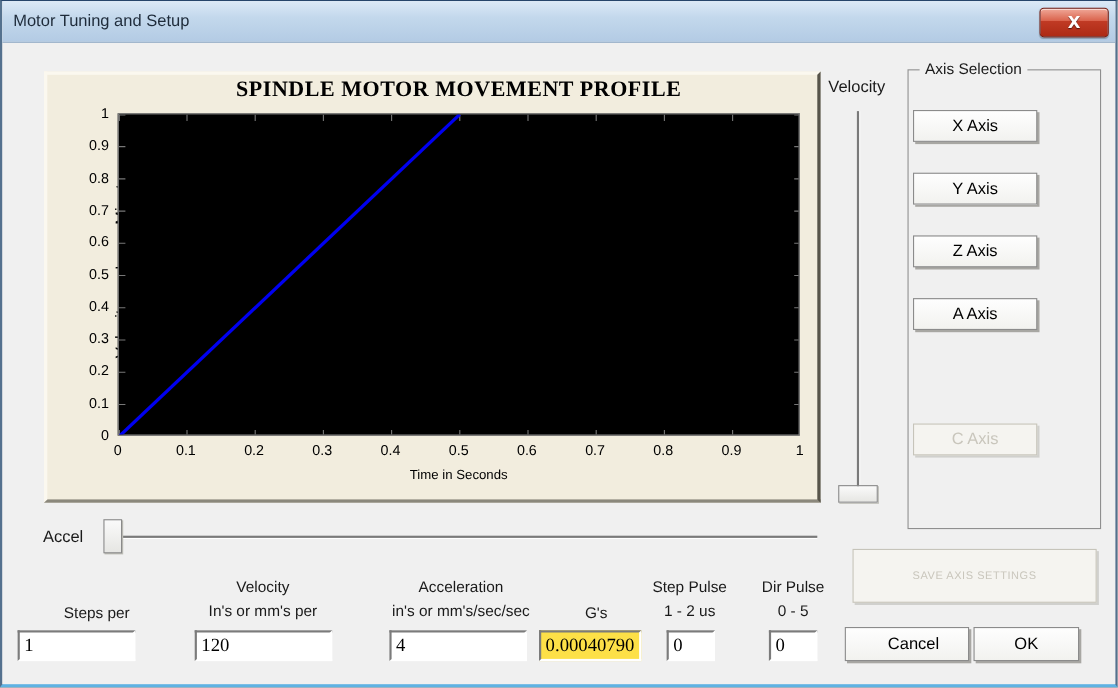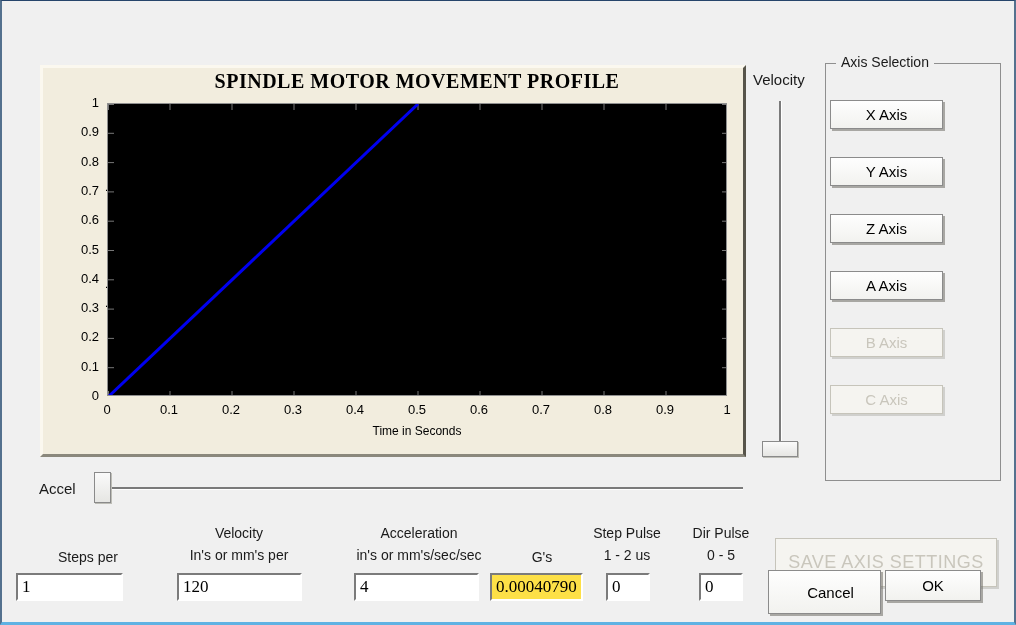--- a/index.html
+++ b/index.html
@@ -101,39 +101,45 @@
     font-family:"Liberation Sans",sans-serif;
     font-size:15px;color:#000;cursor:pointer;padding:0;
   }
   .btn.disabled{
     color:#c9c6bc;border-color:#c6c4ba;
     background:#f5f4f0;
     box-shadow:2px 2px 0 rgba(150,148,140,.35);
     cursor:default;
   }
   .axis-btn{left:828px;width:113px;height:29px;}
-  .btn-save{left:773px;top:498px;width:222px;height:49px;font-size:18px;letter-spacing:.5px;margin-top:39px;}
-  .btn-cancel{left:766px;top:569px;width:113px;height:44px;padding-left:12px;}
+  .btn-save{left:773px;top:498px;width:222px;height:49px;font-size:10px;letter-spacing:.5px;}
+  .btn-cancel{left:766px;top:569px;width:113px;height:31px;padding-left:12px;}
   .btn-ok{left:883px;top:569px;width:96px;height:31px;}
   
   .fld-label{position:absolute;font-size:14px;color:#1a1a1a;text-align:center;}
   .fld{
     position:absolute;top:572px;height:28px;
     border:2px solid;border-color:#7b7b7b #ffffff #ffffff #7b7b7b;
     background:#fff;
     font-family:"Liberation Serif","DejaVu Serif",serif;
     font-size:17px;color:#000;padding:0 0 0 4px;overflow:hidden;white-space:nowrap;
   }
   .fld.readonly{background:#fde047;}
 </style>
 </head>
 <body>
 
 <div class="dialog">
 
+  <div class="titlebar">
+    <span class="title">Motor Tuning and Setup</span>
+    <div class="close-btn">
+      <span>X</span>
+    </div>
+  </div>
 
   <div class="chart-panel" id="chart-panel">
     <div class="chart-title">SPINDLE MOTOR MOVEMENT PROFILE</div>
     <div class="y-axis-label">Velocity mm's per Minute</div>
     <svg class="plot-svg" id="plot-svg" width="620" height="293">
         <line x1="0.5" y1="0" x2="0.5" y2="6" stroke="#777" stroke-width="1"></line>
         <line x1="0.5" y1="287" x2="0.5" y2="293" stroke="#777" stroke-width="1"></line>
         <line x1="62" y1="0" x2="62" y2="6" stroke="#777" stroke-width="1"></line>
         <line x1="62" y1="287" x2="62" y2="293" stroke="#777" stroke-width="1"></line>
         <line x1="124" y1="0" x2="124" y2="6" stroke="#777" stroke-width="1"></line>
@@ -208,21 +214,20 @@
   <div class="vthumb"></div>
 
   <div class="groupbox">
     <span class="groupbox-label">Axis Selection</span>
   </div>
 
   <button class="btn axis-btn" style="top:99px">X Axis</button>
   <button class="btn axis-btn" style="top:156px">Y Axis</button>
   <button class="btn axis-btn" style="top:213px">Z Axis</button>
   <button class="btn axis-btn" style="top:270px">A Axis</button>
-  <button class="btn axis-btn disabled" style="top:327px">B Axis</button>
   <button class="btn axis-btn disabled" style="top:384px">C Axis</button>
 
   <div class="accel-label">Accel</div>
   <div class="htrack"></div>
   <div class="hthumb"></div>
 
   <div class="fld-label" style="left:26px;top:548px;width:120px">Steps per</div>
   <div class="fld-label" style="left:177px;top:524px;width:120px">Velocity</div>
   <div class="fld-label" style="left:167px;top:546px;width:140px">In's or mm's per</div>
   <div class="fld-label" style="left:347px;top:524px;width:140px">Acceleration</div>

